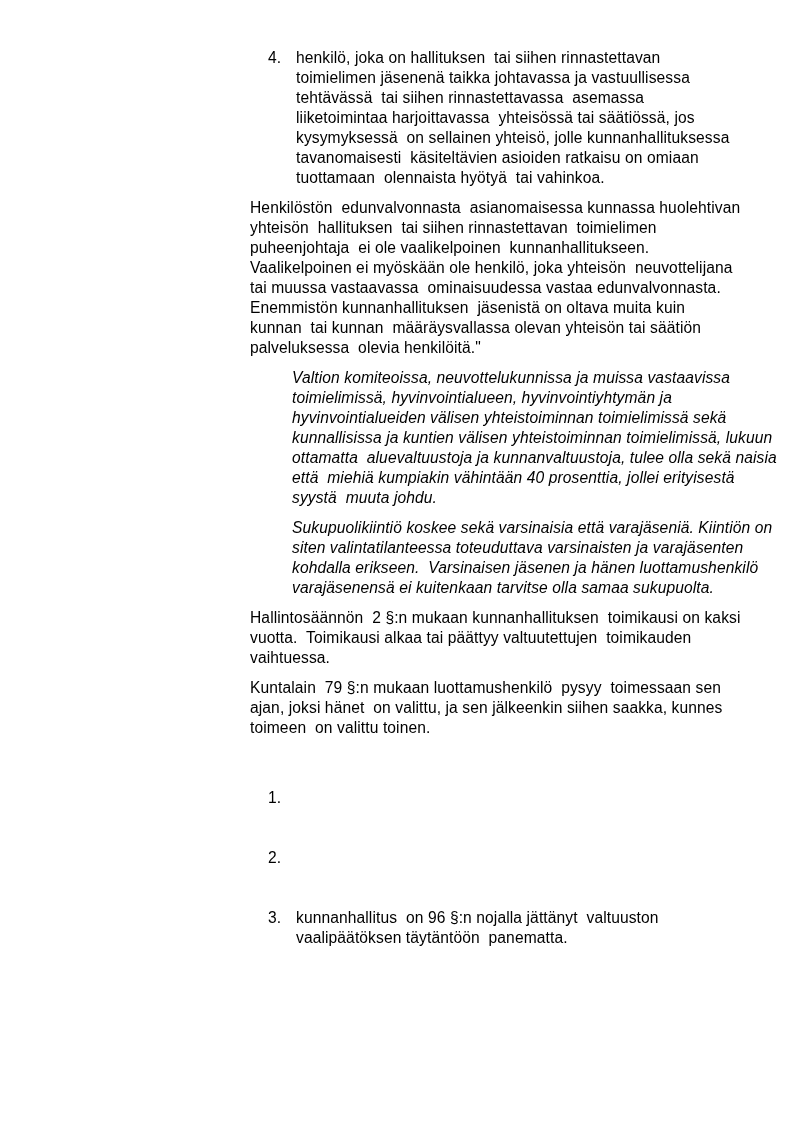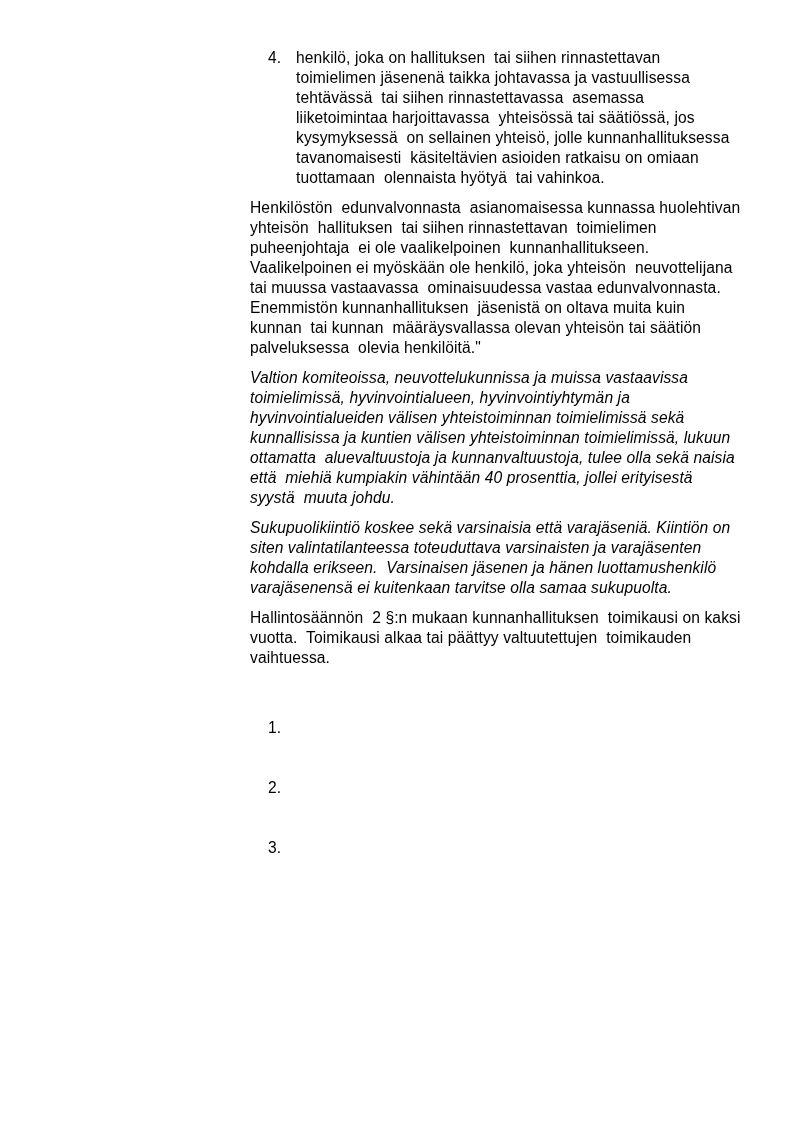--- a/index.html
+++ b/index.html
@@ -27,20 +27,21 @@
   }
   .block {
     margin: 0 0 10px 0;
     white-space: pre;
   }
   .block.tight {
     margin-bottom: 0;
   }
   .italic {
     font-style: italic;
+    margin-left: 42px;
   }
   .numlist {
     padding-left: 18px;
   }
   .numitem {
     display: flex;
     align-items: flex-start;
   }
   .numitem .marker {
     flex: 0 0 28px;
@@ -87,28 +88,33 @@
 
     <div class="block italic">Sukupuolikiintiö koskee sekä varsinaisia että varajäseniä. Kiintiön on
 siten valintatilanteessa toteuduttava varsinaisten ja varajäsenten
 kohdalla erikseen.  Varsinaisen jäsenen ja hänen luottamushenkilö
 varajäsenensä ei kuitenkaan tarvitse olla samaa sukupuolta.</div>
 
     <div class="block">Hallintosäännön  2 §:n mukaan kunnanhallituksen  toimikausi on kaksi
 vuotta.  Toimikausi alkaa tai päättyy valtuutettujen  toimikauden
 vaihtuessa.</div>
 
+    <div class="block">Kuntalain  79 §:n mukaan luottamushenkilö  pysyy  toimessaan sen
+ajan, joksi hänet  on valittu, ja sen jälkeenkin siihen saakka, kunnes
+toimeen  on valittu toinen.</div>
 
 
     <div class="block numlist">
       <div class="numitem">
         <span class="marker">1.</span>
       </div>
       <div class="numitem">
         <span class="marker">2.</span>
       </div>
       <div class="numitem">
         <span class="marker">3.</span>
+        <span class="itext">kunnanhallitus  on 96 §:n nojalla jättänyt  valtuuston
+vaalipäätöksen täytäntöön  panematta.</span>
       </div>
     </div>
 
   </div>
 </div>
 
 </body></html>

